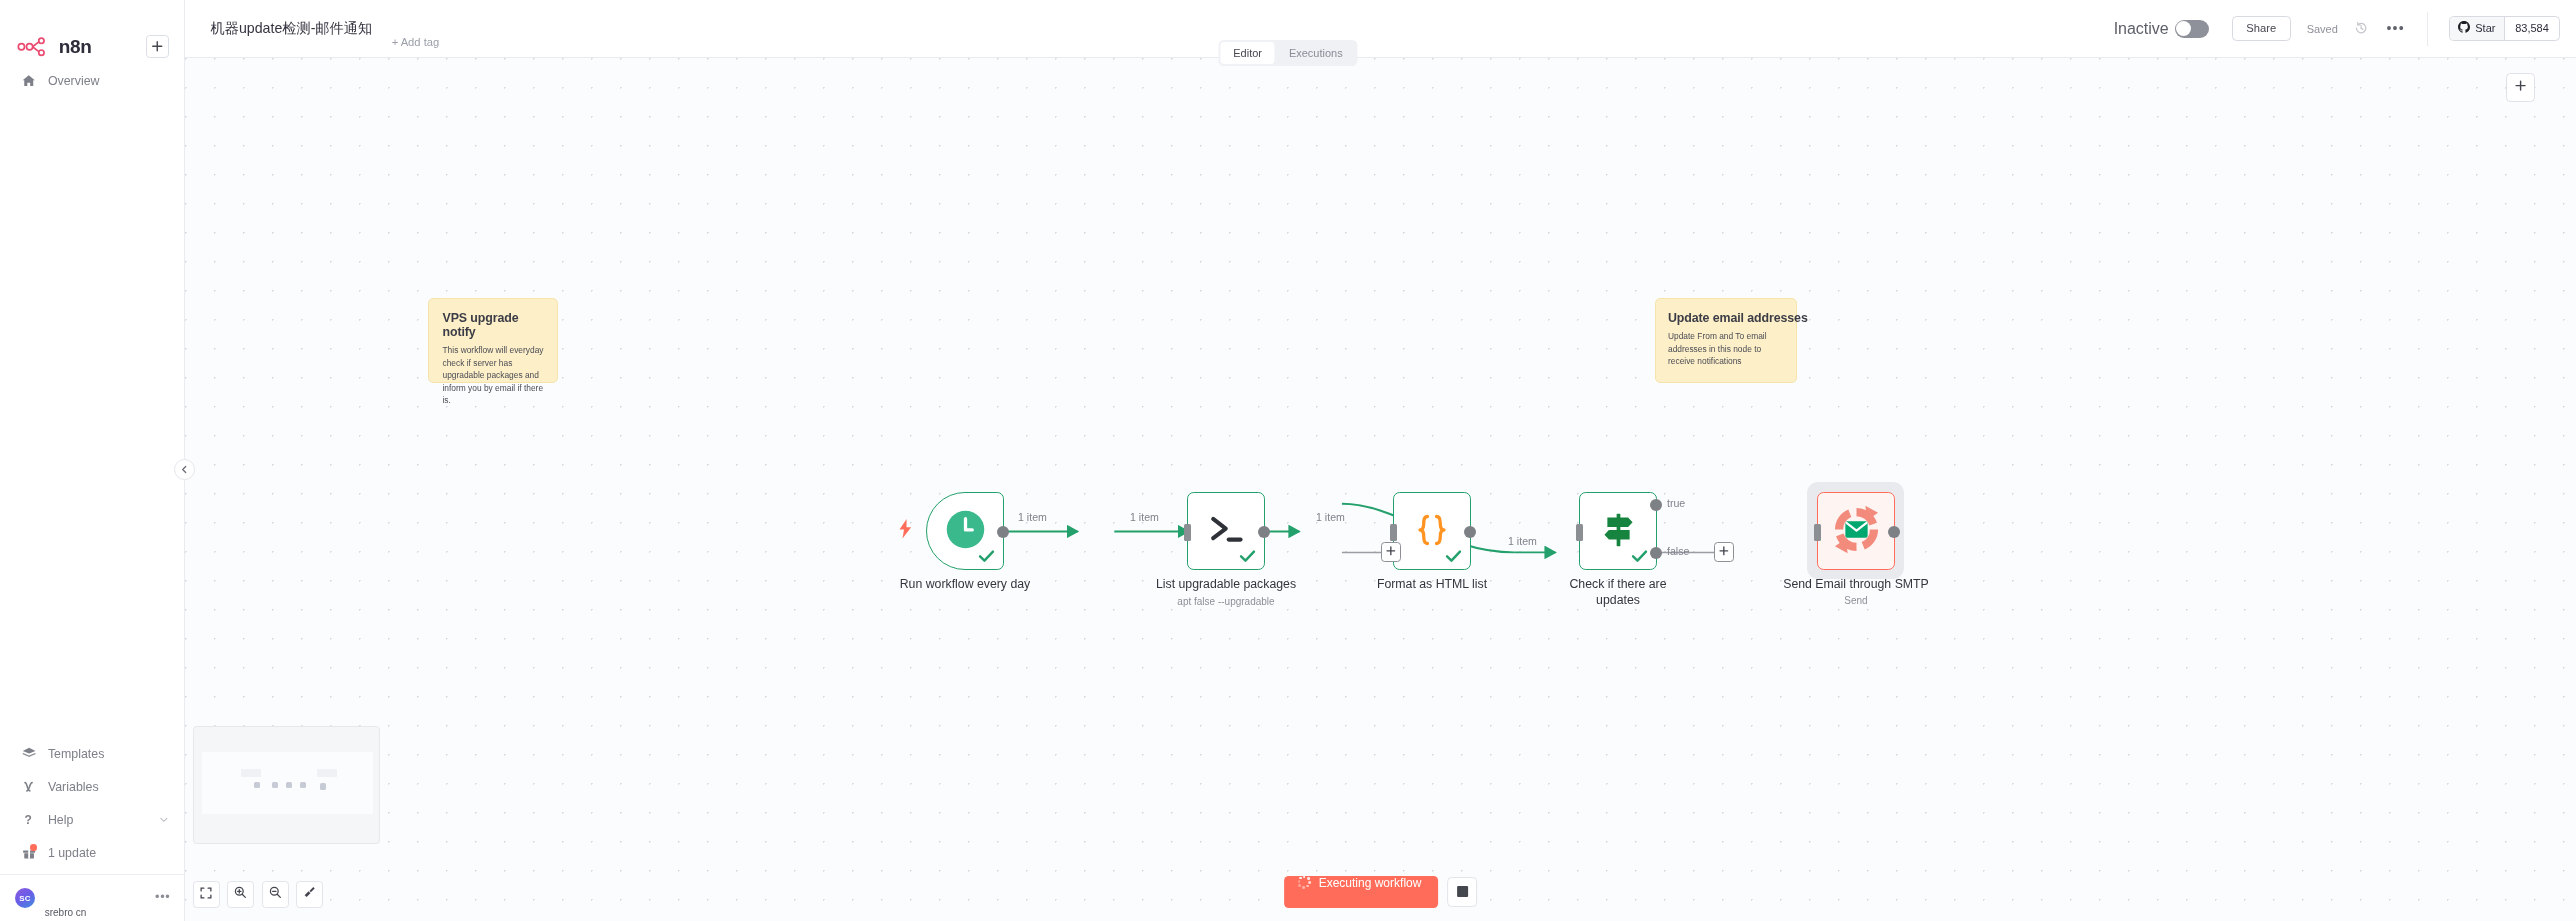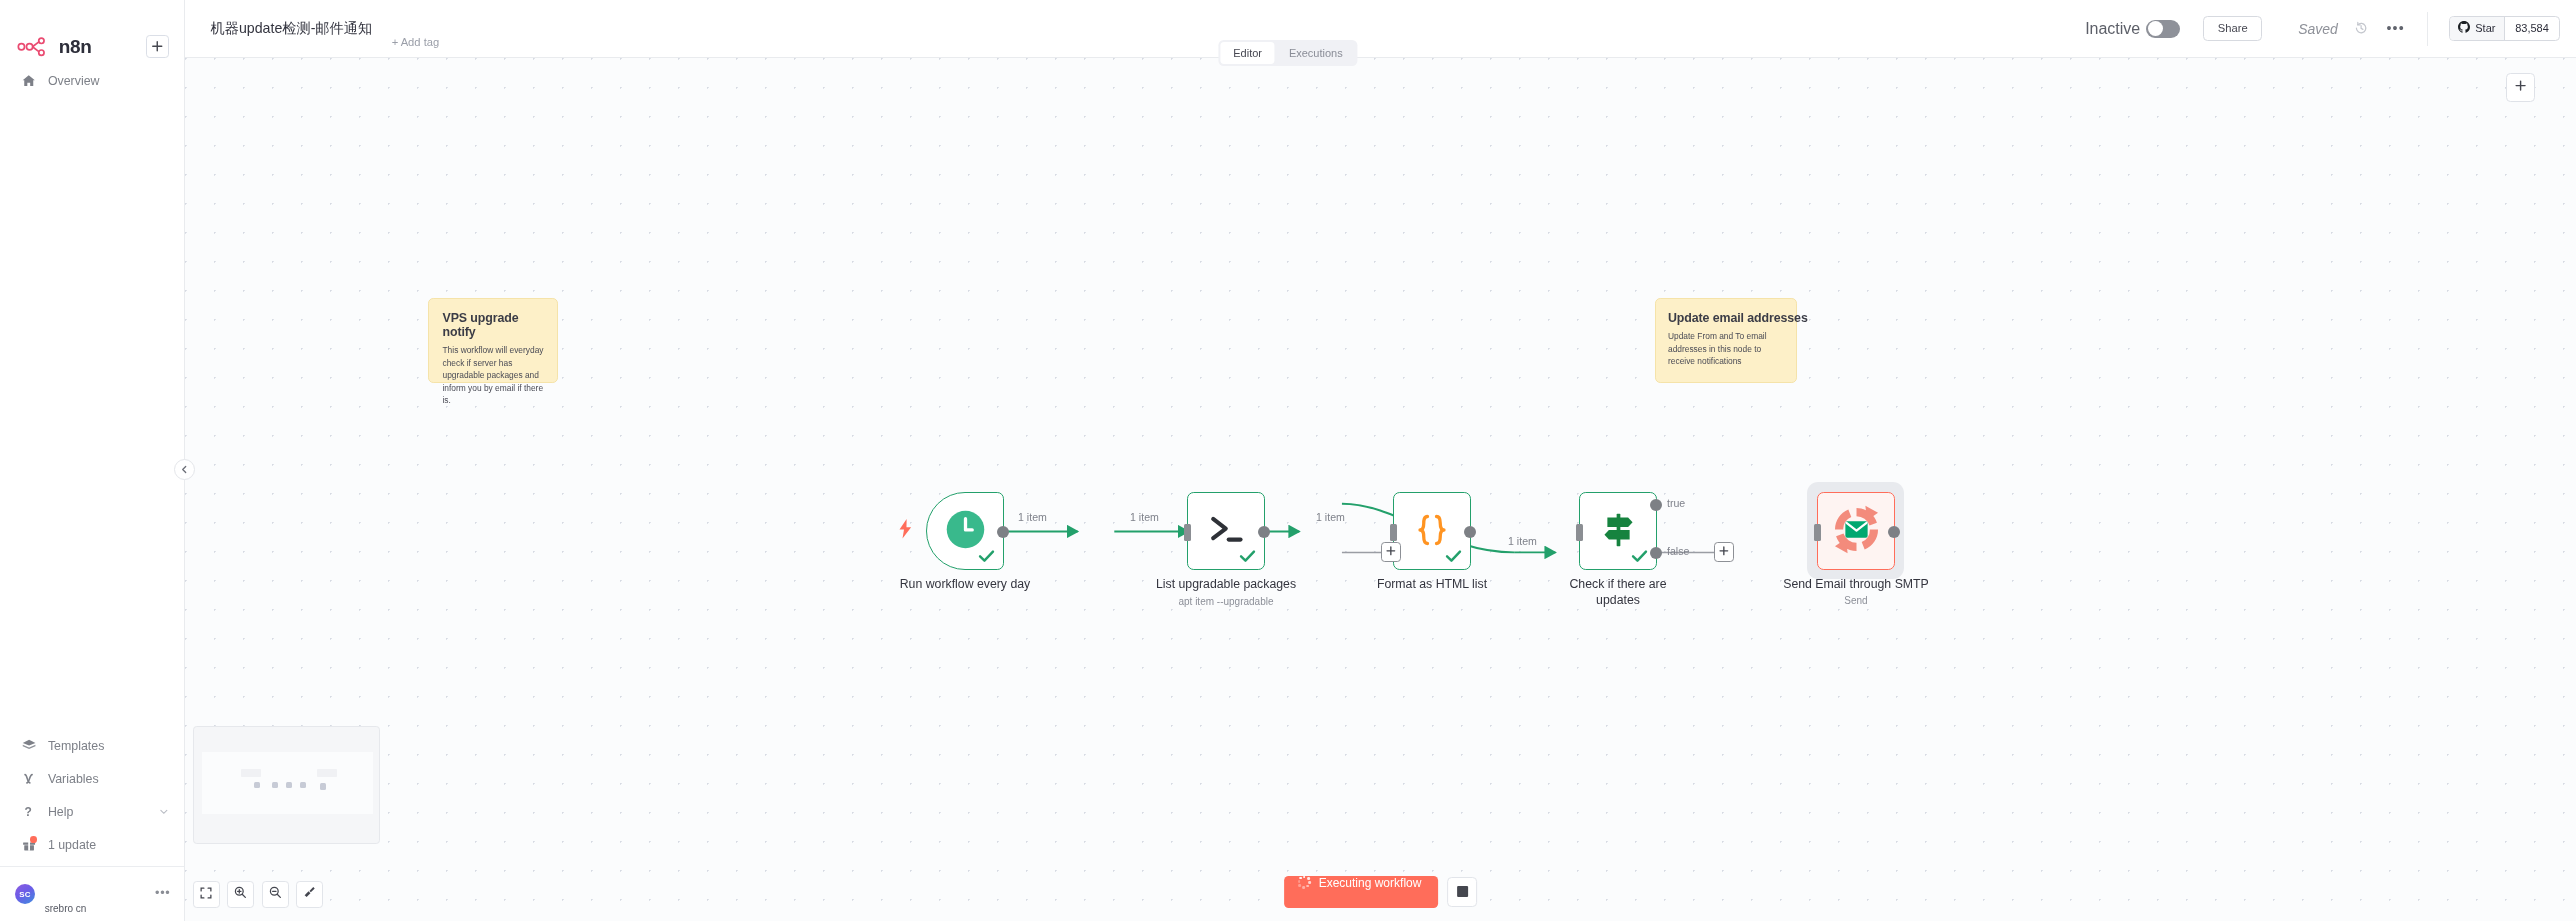--- a/index.html
+++ b/index.html
@@ -49,21 +49,21 @@
   .badge-dot {
     position: absolute; left: 30px; top: 7.5px;
     width: 6.7px; height: 6.7px; border-radius: 50%; background: #ff6d5a;
   }
 
   #sidebar-bottom { margin-top: auto; }
   .nav-lower { padding-bottom: 4.5px; }
   .user-row {
     border-top: 0.7px solid #ebedf0;
     display: flex; align-items: center; gap: 9.7px;
-    height: 55px; padding: 0 13.5px 0 15px; cursor: pointer;
+    height: 47px; padding: 0 13.5px 0 15px; cursor: pointer;
   }
   .avatar {
     width: 20px; height: 20px; border-radius: 50%; flex: none;
     background: linear-gradient(145deg,#8e5ce0 0%,#6b5ce7 45%,#3e8ede 100%);
     color: #fff; font-size: 7.9px; font-weight: 700;
     display:flex; align-items:center; justify-content:center; letter-spacing:0.2px;
   }
   .user-name { font-size: 10px; color: #555862; margin-top: 29px; }
   .user-dots { margin-left: auto; color:#8a8d95; font-size: 12.7px; letter-spacing:0.7px; line-height:0.6;}
 
@@ -111,21 +111,21 @@
   #activation-toggle::after {
     content: ""; position: absolute; left: 1.5px; top: 1.5px;
     width: 15px; height: 15px; border-radius: 50%; background: #fff;
   }
   #share-btn {
     margin-left: 23px;
     border: 0.7px solid #d7dae0; border-radius: 4.5px;
     font-size: 11.2px; color: #454650; padding: 5.2px 13.5px 6px;
     background: #fff; cursor: pointer; white-space: nowrap;
   }
-  #saved-label { margin-left: 36px; font-size: 14px; color: #8e9199; white-space:nowrap;font-style:italic;}
+  #saved-label { margin-left: 16px; font-size: 11px; color: #8e9199; white-space:nowrap;}
   #history-icon { margin-left: 16.5px; color: #c3c6cd; cursor: pointer; display:flex;}
   #more-icon {
     margin-left: 18px; color: #61646d; cursor: pointer;
     font-size: 14.2px; letter-spacing: 1.1px; line-height: .55;
   }
   #hdr-divider { width:0.7px; height: 34px; background:#e9ebee; margin-left: 22.5px; }
   #github-star {
     margin-left: 21px; display: flex; align-items: stretch;
     border: 0.7px solid #d7dae0; border-radius: 4.5px; overflow: hidden;
     background: #fff; cursor: pointer;
@@ -488,21 +488,21 @@
         </svg>
       </span>
       <span class="node-check">
         <svg width="19" height="19" viewBox="0 0 25 25">
             <path d="M4 13.5 9.8 19.2 21 7.4" stroke="#23a06b" stroke-width="3.2" fill="none" stroke-linecap="round" stroke-linejoin="round"></path>
           </svg>
       </span>
       <span class="port"></span>
     </div>
     <div class="node-label">List upgradable packages</div>
-    <div class="node-sublabel" style="top:104px;left:39px;">apt item --upgradable</div>
+    <div class="node-sublabel" style="top:104px;left:39px;">apt false --upgradable</div>
   </div>
 
   <div class="node" style="left:1208px; top:434px;">
     <div class="node-box">
       <span class="in-port"></span>
       <span>
         <svg width="36" height="36" viewBox="0 0 48 48" fill="none" stroke="#ff9422" stroke-width="4.4" stroke-linecap="round" stroke-linejoin="round">
           <path d="M18 6c-5 0-5 6-5 9s0 9-5 9c5 0 5 6 5 9s0 9 5 9"></path>
           <path d="M30 6c5 0 5 6 5 9s0 9 5 9c-5 0-5 6-5 9s0 9-5 9"></path>
         </svg>

